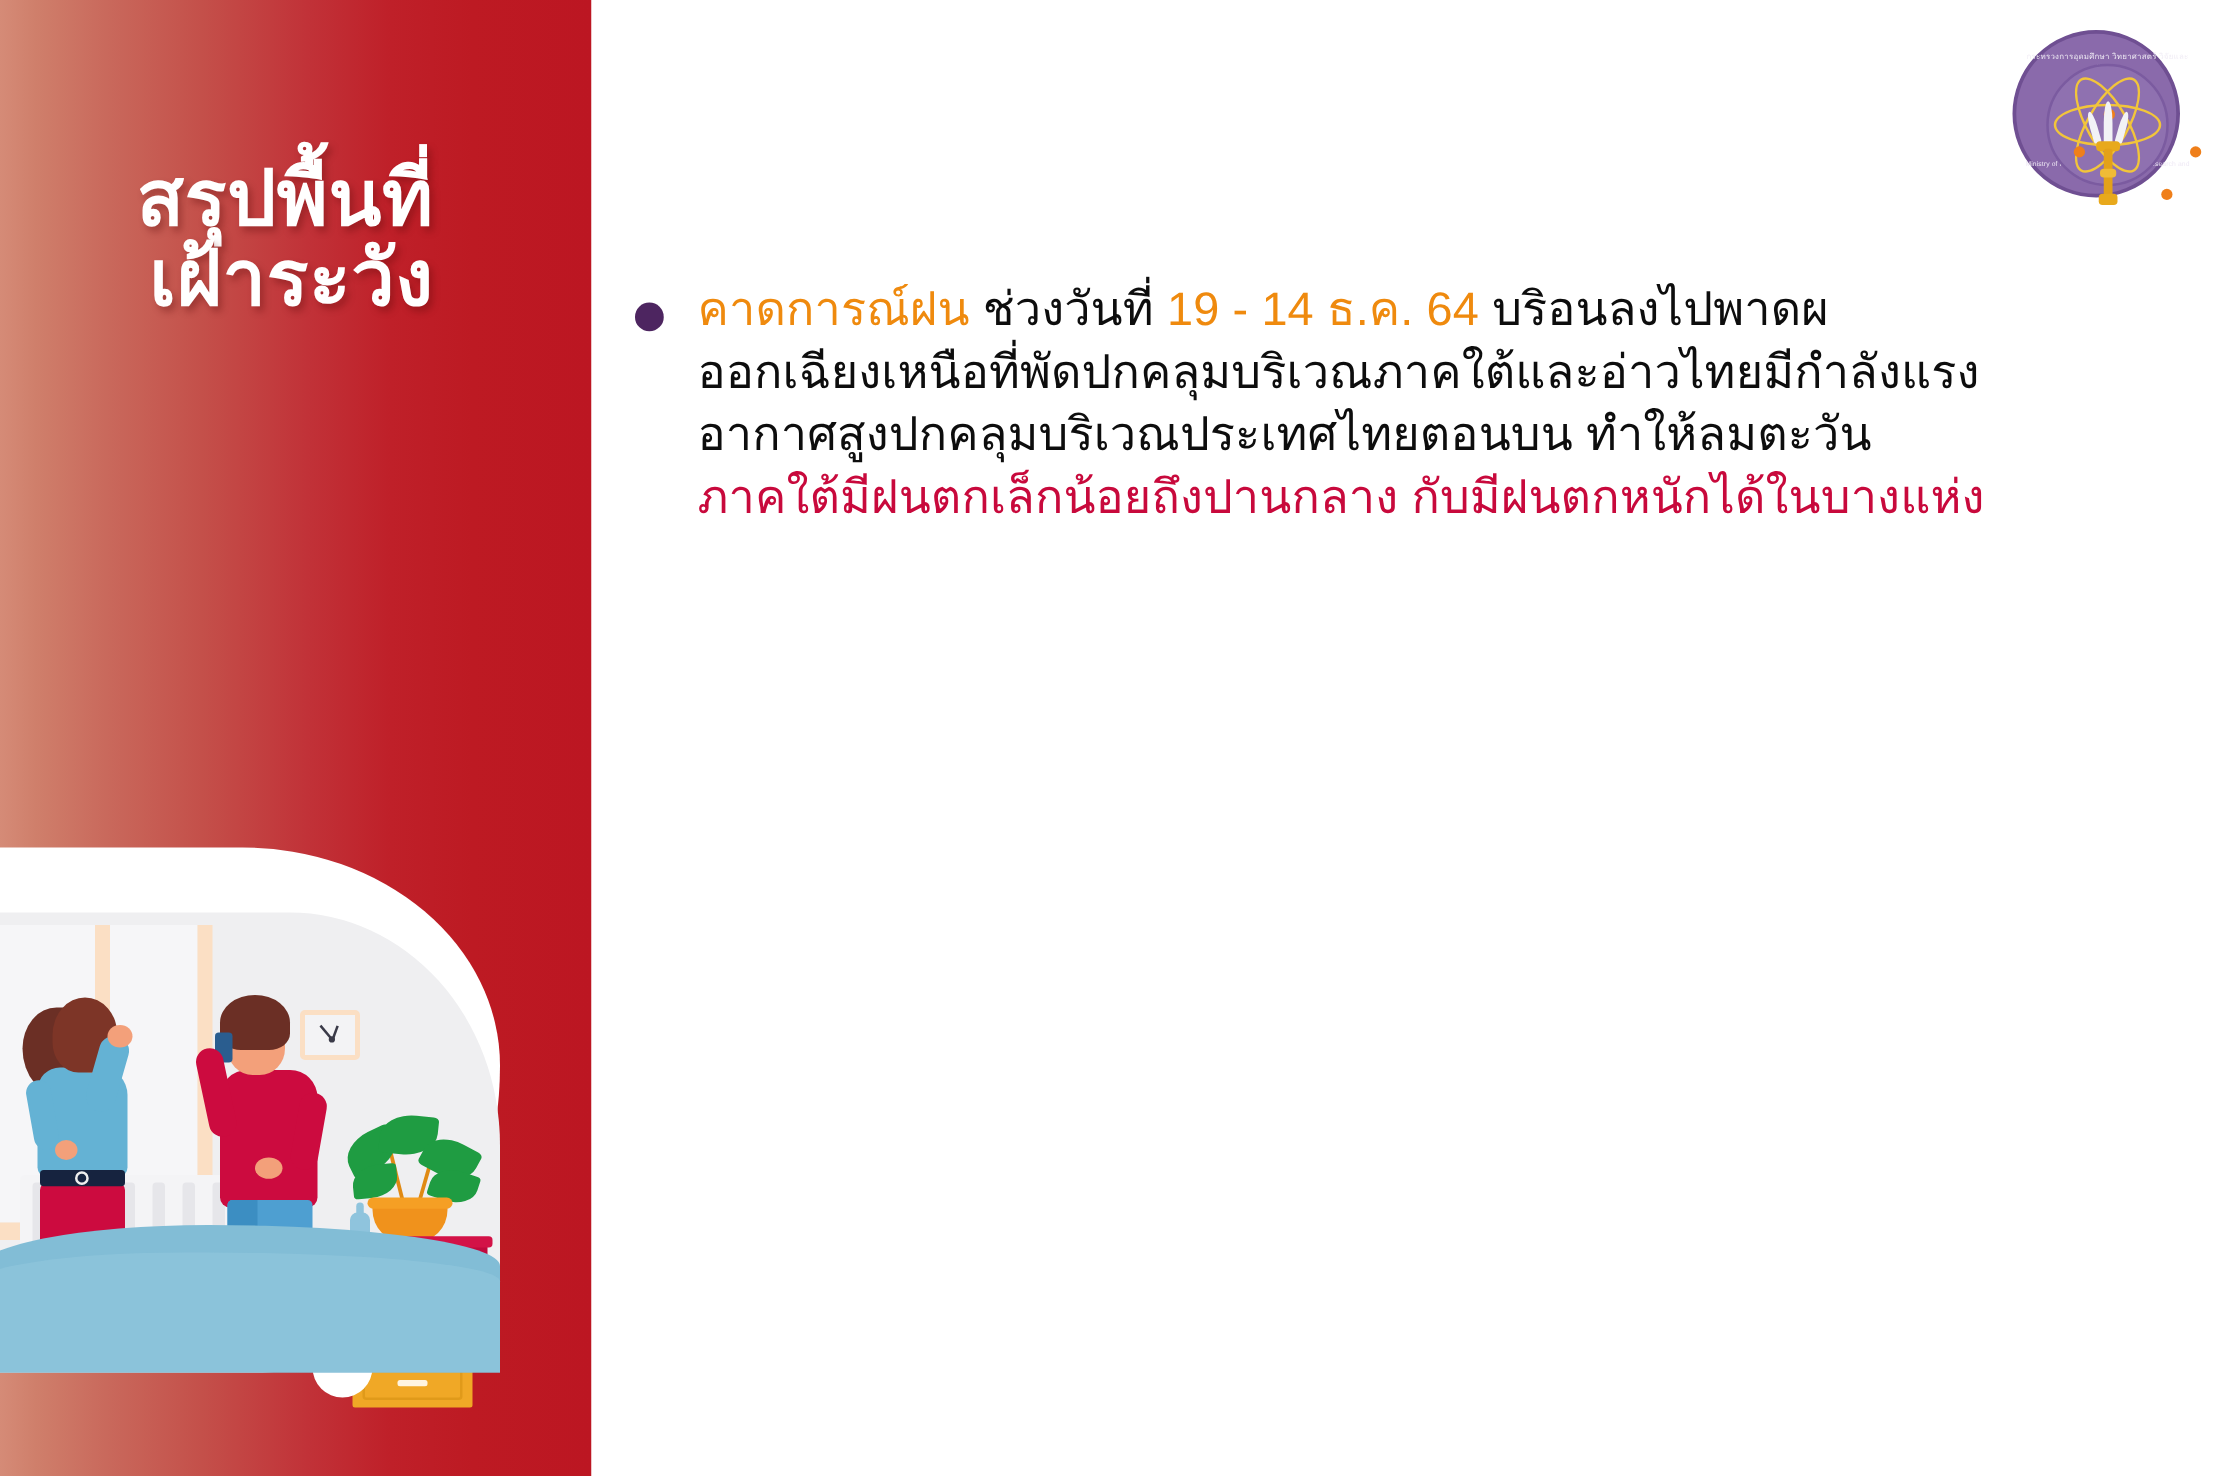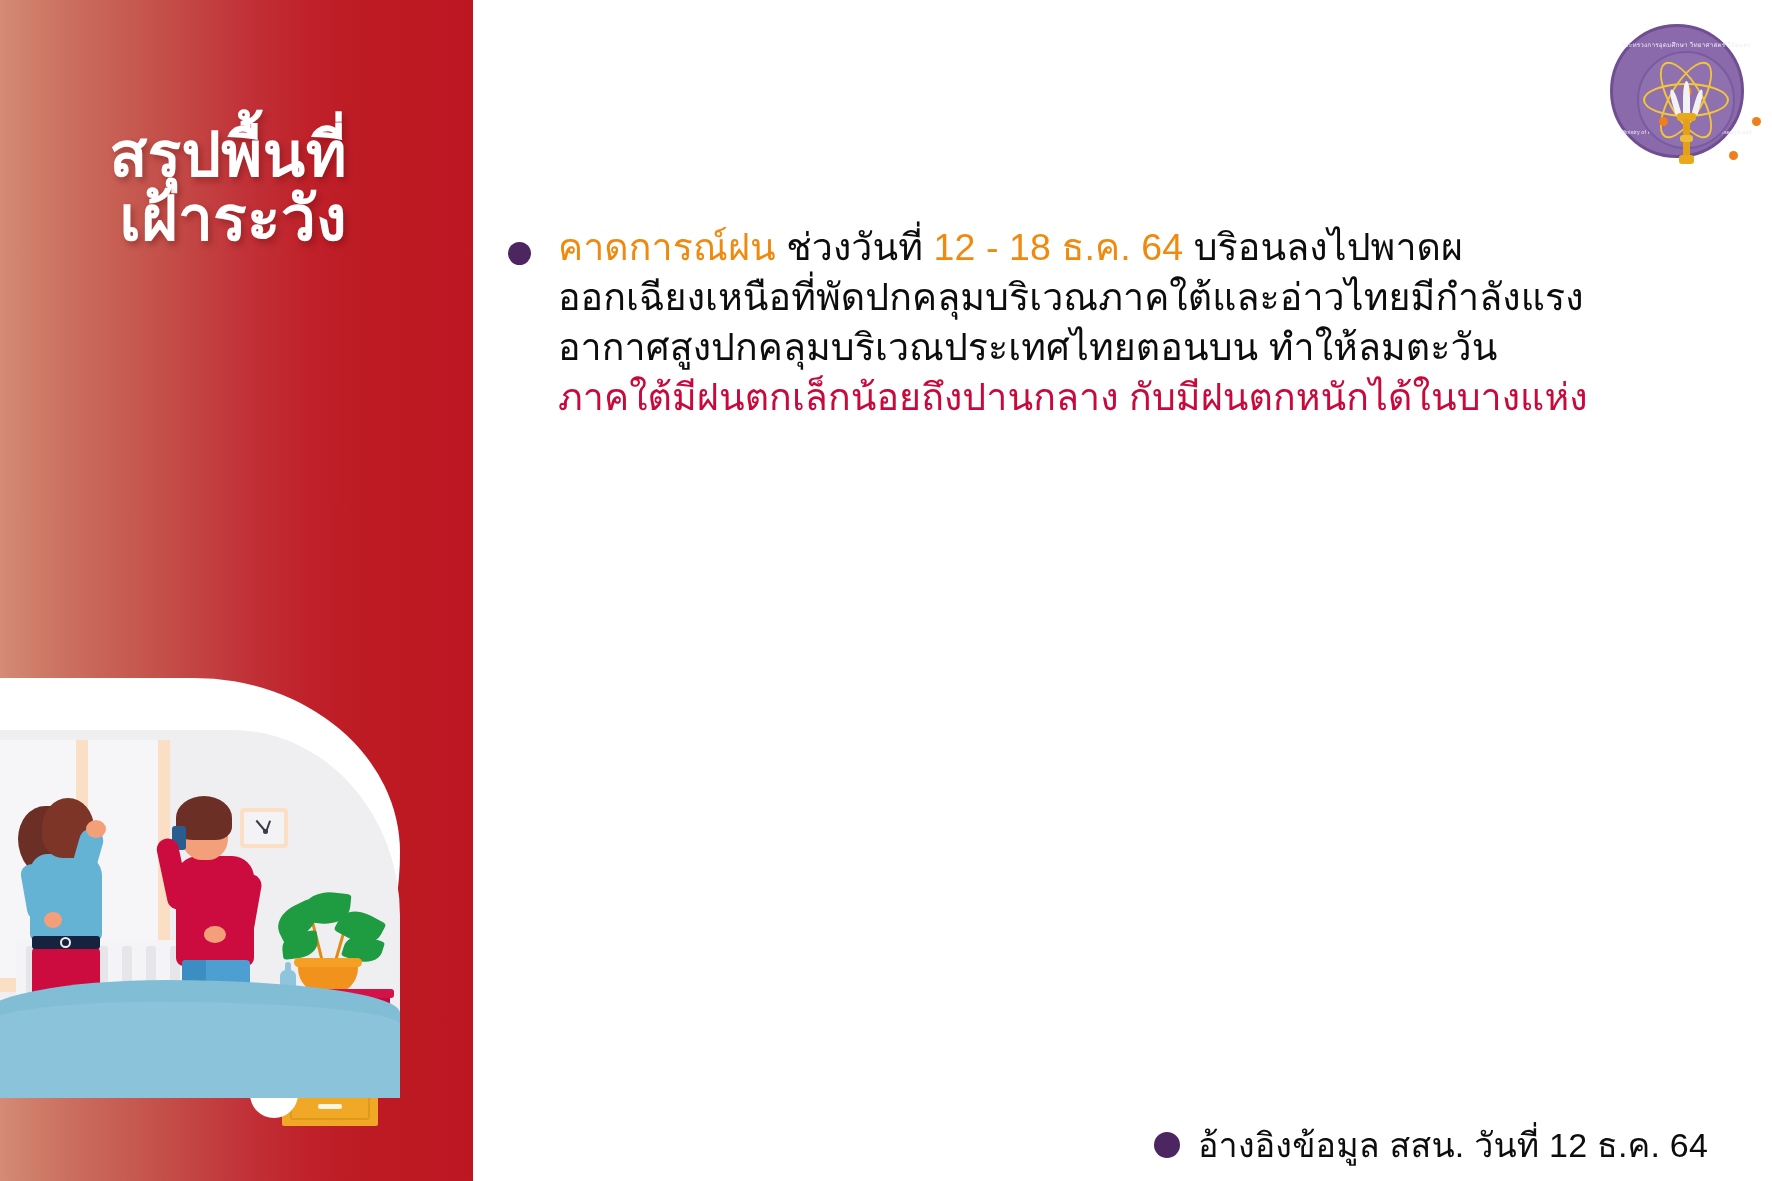--- a/index.html
+++ b/index.html
@@ -12,21 +12,20 @@
     background:#ffffff;
     overflow:hidden;
   }
 
   
   .left-panel{
     position:absolute; left:0; top:0;
     width:473px; height:1181px;
     background:linear-gradient(90deg,#d58b77 0%, #cf7f6b 6%, #c9695c 18%, #c4504a 34%, #c13238 52%, #bf2029 66%, #bd1a23 80%, #bc1622 100%);
     overflow:hidden;
-    font-family:Liberation Mono, monospace;
   }
 
   .title-block{
     position:absolute; left:0; top:128px;
     width:473px;
     padding-right:126px;
     text-align:right;
   }
   .title-line{
     display:block;
@@ -370,26 +369,22 @@
           <div class="tr-base"></div>
         </div>
       </div>
     </div>
   </div>
 
   <div class="content">
     <div class="bullet-row">
       <div class="bullet"></div>
       <div class="para" id="forecast-paragraph">
-          <span class="ln"><span class="t-orange">คาดการณ์ฝน</span><span class="t-black"> ช่วงวันที่ </span><span class="t-orange">12 - 18 ธ.ค. 64</span><span class="t-black"> บริอนลงไปพาดผ</span></span>
+          <span class="ln"><span class="t-orange">คาดการณ์ฝน</span><span class="t-black"> ช่วงวันที่ </span><span class="t-orange">19 - 14 ธ.ค. 64</span><span class="t-black"> บริอนลงไปพาดผ</span></span>
           <span class="ln"><span class="t-black">ออกเฉียงเหนือที่พัดปกคลุมบริเวณภาคใต้และอ่าวไทยมีกำลังแรง</span></span>
           <span class="ln"><span class="t-black">อากาศสูงปกคลุมบริเวณประเทศไทยตอนบน ทำให้ลมตะวัน</span></span>
           <span class="ln"><span class="t-red">ภาคใต้มีฝนตกเล็กน้อยถึงปานกลาง กับมีฝนตกหนักได้ในบางแห่ง</span></span>
         </div>
     </div>
   </div>
 
-  <div class="footer">
-    <div class="footer-bullet"></div>
-    <div class="footer-text">อ้างอิงข้อมูล สสน. วันที่ 12 ธ.ค. 64</div>
-  </div>
 
 </div>
 
 </body></html>

